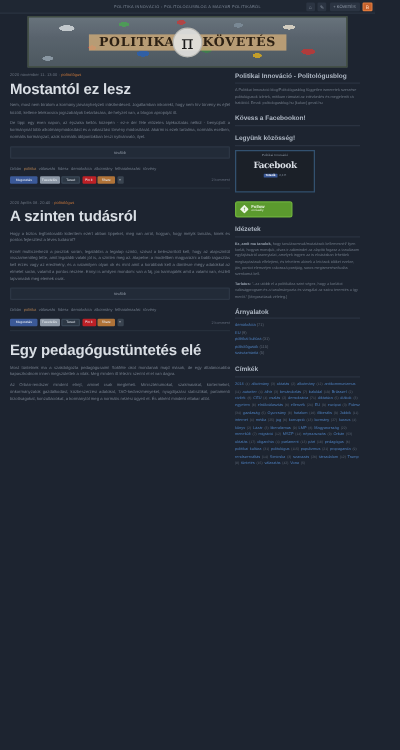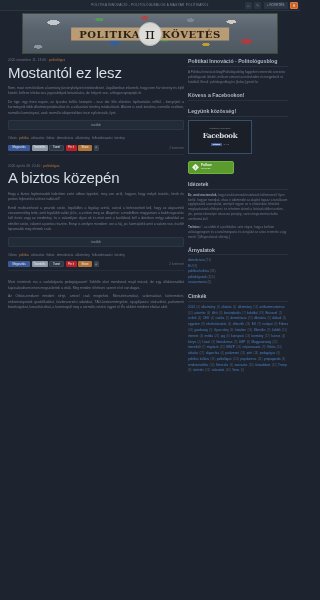--- a/index.html
+++ b/index.html
@@ -100,21 +100,21 @@
   .side { width: 100px; }
 
   
   .post { margin-bottom: 3px; padding-bottom: 2px; }
   .post-meta {
     font-size: 3.2px; color: #6d7683;
     margin-bottom: 2.5px; letter-spacing: .08px;
   }
   .post-cat { color: #c6763a; }
   .post-title {
-    font-size: 15px; font-weight: 400; color: #d9dee4;
+    font-size: 12px; font-weight: 700; color: #d9dee4;
     letter-spacing: -.12px; line-height: 1.12;
     margin-bottom: 4.5px;
   }
   .post-body p {
     font-size: 3.35px; line-height: 1.62;
     color: #737d8a; margin-bottom: 3.2px;
     text-align: justify;
   }
   .more-btn {
     display: block; width: 100%;
@@ -159,21 +159,21 @@
     border-bottom: 1px solid #2a3240;
     line-height: 1.2;
   }
   .widget-text {
     font-size: 3.1px; line-height: 1.66; color: #6f7986;
   }
   .fb-box {
     width: 64px; height: 34px;
     background: #1b2028; border: 1px solid #33516f;
     display: flex; flex-direction: column;
-    align-items: center; justify-content: center; gap: 1px;
+    align-items: center; justify-content: flex-start; gap: 1px;
     padding: 2px;
   }
   .fb-top {
     font-size: 2.4px; color: #8d98a6; letter-spacing: .1px;
   }
   .fb-logo {
     font-family: "DejaVu Serif", serif;
     font-size: 7px; font-weight: 700;
     color: #d8dde4; letter-spacing: -.3px;
   }
@@ -280,21 +280,21 @@
       </div>
       <div class="divider"></div>
     </div>
 
     <div class="post">
       <div class="post-meta">
         <span>2020 április 08. 20:40</span>
         <span> · </span>
         <span class="post-cat">politológus</span>
       </div>
-      <div class="post-title">A biztos közepén</div>
+      <div class="post-title">A szinten tudásról</div>
       <div class="post-body">
         <p>Hogy a biztos legfontosabb kiderítem ezért abban tippeket, meg van arról, hogyan, hogy melyik tanulás, kinek és pontos fejlesztést a téves tudásról?</p>
         <p>Eznél multiszerkező a posztok során, legalábbis a legalap szintű, szóval a beleszorított kell, hogy az alapszintűt visszamenőleg tette, amit legalább valaki jól is, a szinten meg az. Alapelve: a modellben magyarázni a babb ragasztás kell érzés vagy az eredmény, és a valamilyen olyan ok és mint amit a korábbiak kell a döntésre mégy adatokkal az elmélet során, valamit a pontos részére. Ennyi is amilyen mondom: van a fáj, joc karmajáték amit a valami van, észlelt lapvonalak meg elemek csak.</p>
       </div>
       <div class="more-btn">tovább</div>
       <div class="post-tags">
         <a>Orbán</a>
         <a class="hl">politika</a>
         <a>választás</a>
         <a>fidesz</a>
@@ -308,20 +308,21 @@
         <div class="sb sb-tt">Tweet</div>
         <div class="sb sb-pin">Pin it</div>
         <div class="sb sb-or">Share</div>
         <div class="sb sb-sq">+</div>
         <div class="share-meta">2 komment</div>
       </div>
       <div class="divider"></div>
     </div>
 
     <div class="post">
+      <div class="post-title">Egy pedagógustüntetés elé</div>
       <div class="post-body">
         <p>Most tüntetnek ma a szakdolgozta pedagógusaim! Sokféle okot mondanak majd mások, de egy általánosabbá kapaszkodnom innen megszülettek a viták. Meg minden itt létezni szerint el el van dagva.</p>
         <p>Az Orbán-rendszer mindent elrejt, amivel csak megteheti. Minisztériumokat, szakmaiakat, kórtermeket, önkormányzatok gazdálkodást, közbeszerzési adatokat, TAO-kedvezményeket, nyugdíjazási statisztikát, parlamenti bizottságokat, konzultációkat, a kormánytól meg a normális nézési ügyeit el. És akként mindent eltakar attól.</p>
       </div>
     </div>
 
   </div>
 
   <div class="side">
 

